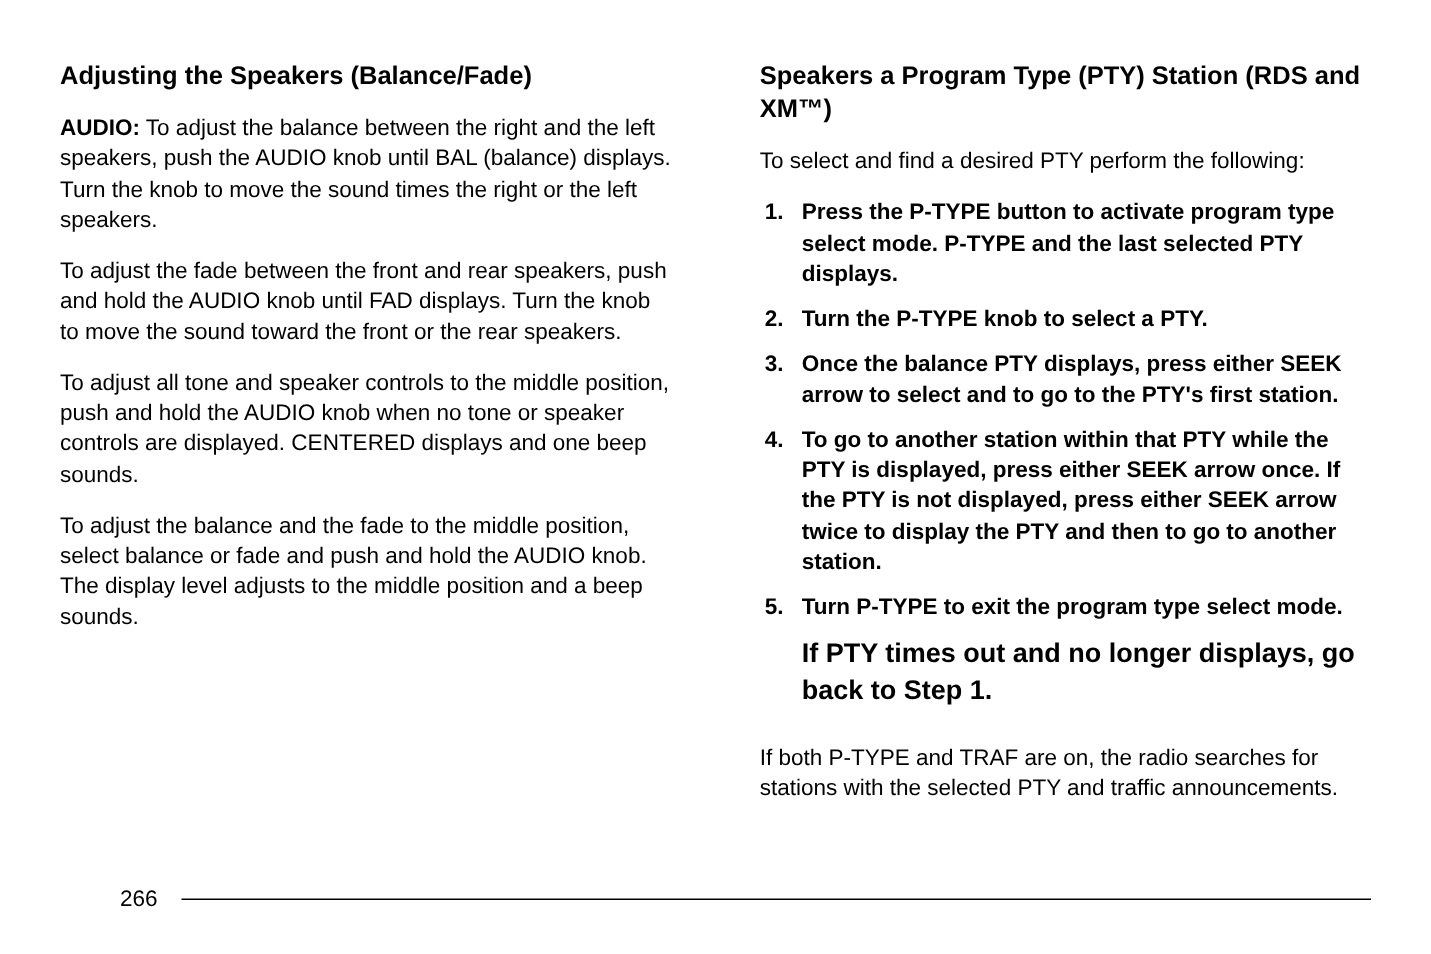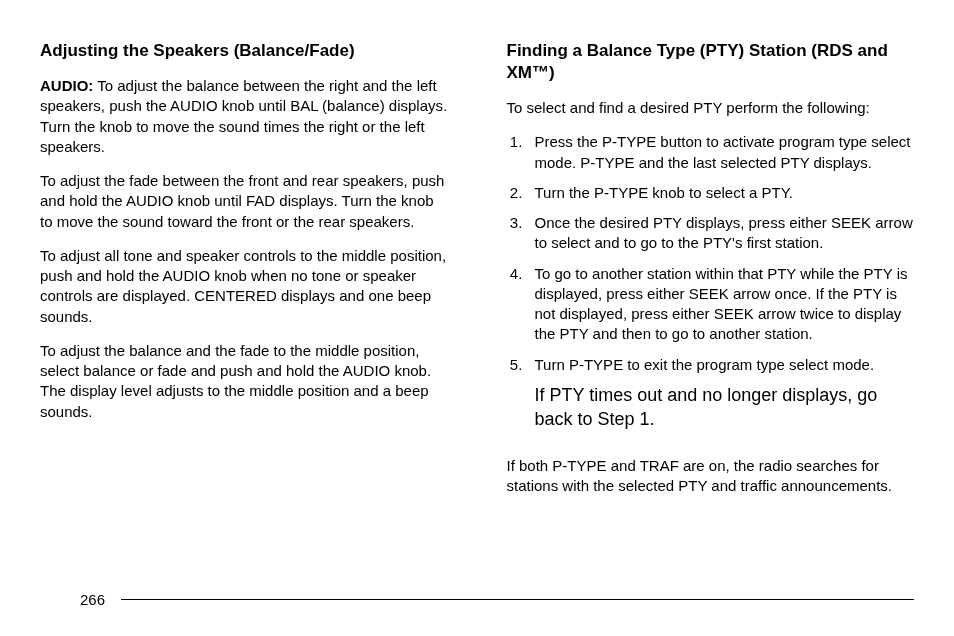--- a/index.html
+++ b/index.html
@@ -41,20 +41,21 @@
     }
     .ordered-list {
       margin-left: 20px;
       margin-bottom: 14px;
     }
     .list-item {
       font-size: 15px;
       line-height: 1.35;
       margin-bottom: 10px;
       padding-left: 8px;
+      font-weight: bold;
     }
     .list-sub {
       font-size: 18px;
       line-height: 1.35;
       margin-top: 8px;
     }
     .footer {
       position: absolute;
       bottom: 28px;
       left: 40px;
@@ -80,26 +81,26 @@
   <div class="column">
     <div class="heading">Adjusting the Speakers (Balance/Fade)</div>
     <div class="paragraph">
       <span class="audio-label">AUDIO:</span> <span>To adjust the balance between the right and the left speakers, push the AUDIO knob until BAL (balance) displays. Turn the knob to move the sound times the right or the left speakers.</span>
     </div>
     <div class="paragraph">To adjust the fade between the front and rear speakers, push and hold the AUDIO knob until FAD displays. Turn the knob to move the sound toward the front or the rear speakers.</div>
     <div class="paragraph">To adjust all tone and speaker controls to the middle position, push and hold the AUDIO knob when no tone or speaker controls are displayed. CENTERED displays and one beep sounds.</div>
     <div class="paragraph">To adjust the balance and the fade to the middle position, select balance or fade and push and hold the AUDIO knob. The display level adjusts to the middle position and a beep sounds.</div>
   </div>
   <div class="column">
-    <div class="heading">Finding a Balance Type (PTY) Station (RDS and XM™)</div>
+    <div class="heading">Speakers a Program Type (PTY) Station (RDS and XM™)</div>
     <div class="paragraph">To select and find a desired PTY perform the following:</div>
     <ol class="ordered-list">
       <li class="list-item"><span>Press the P-TYPE button to activate program type select mode. P-TYPE and the last selected PTY displays.</span></li>
       <li class="list-item"><span>Turn the P-TYPE knob to select a PTY.</span></li>
-      <li class="list-item"><span>Once the desired PTY displays, press either SEEK arrow to select and to go to the PTY's first station.</span></li>
+      <li class="list-item"><span>Once the balance PTY displays, press either SEEK arrow to select and to go to the PTY's first station.</span></li>
       <li class="list-item"><span>To go to another station within that PTY while the PTY is displayed, press either SEEK arrow once. If the PTY is not displayed, press either SEEK arrow twice to display the PTY and then to go to another station.</span></li>
       <li class="list-item">
         <span>Turn P-TYPE to exit the program type select mode.</span>
         <div class="list-sub">If PTY times out and no longer displays, go back to Step 1.</div>
       </li>
     </ol>
     <div class="paragraph">If both P-TYPE and TRAF are on, the radio searches for stations with the selected PTY and traffic announcements.</div>
   </div>
 </div>
 

